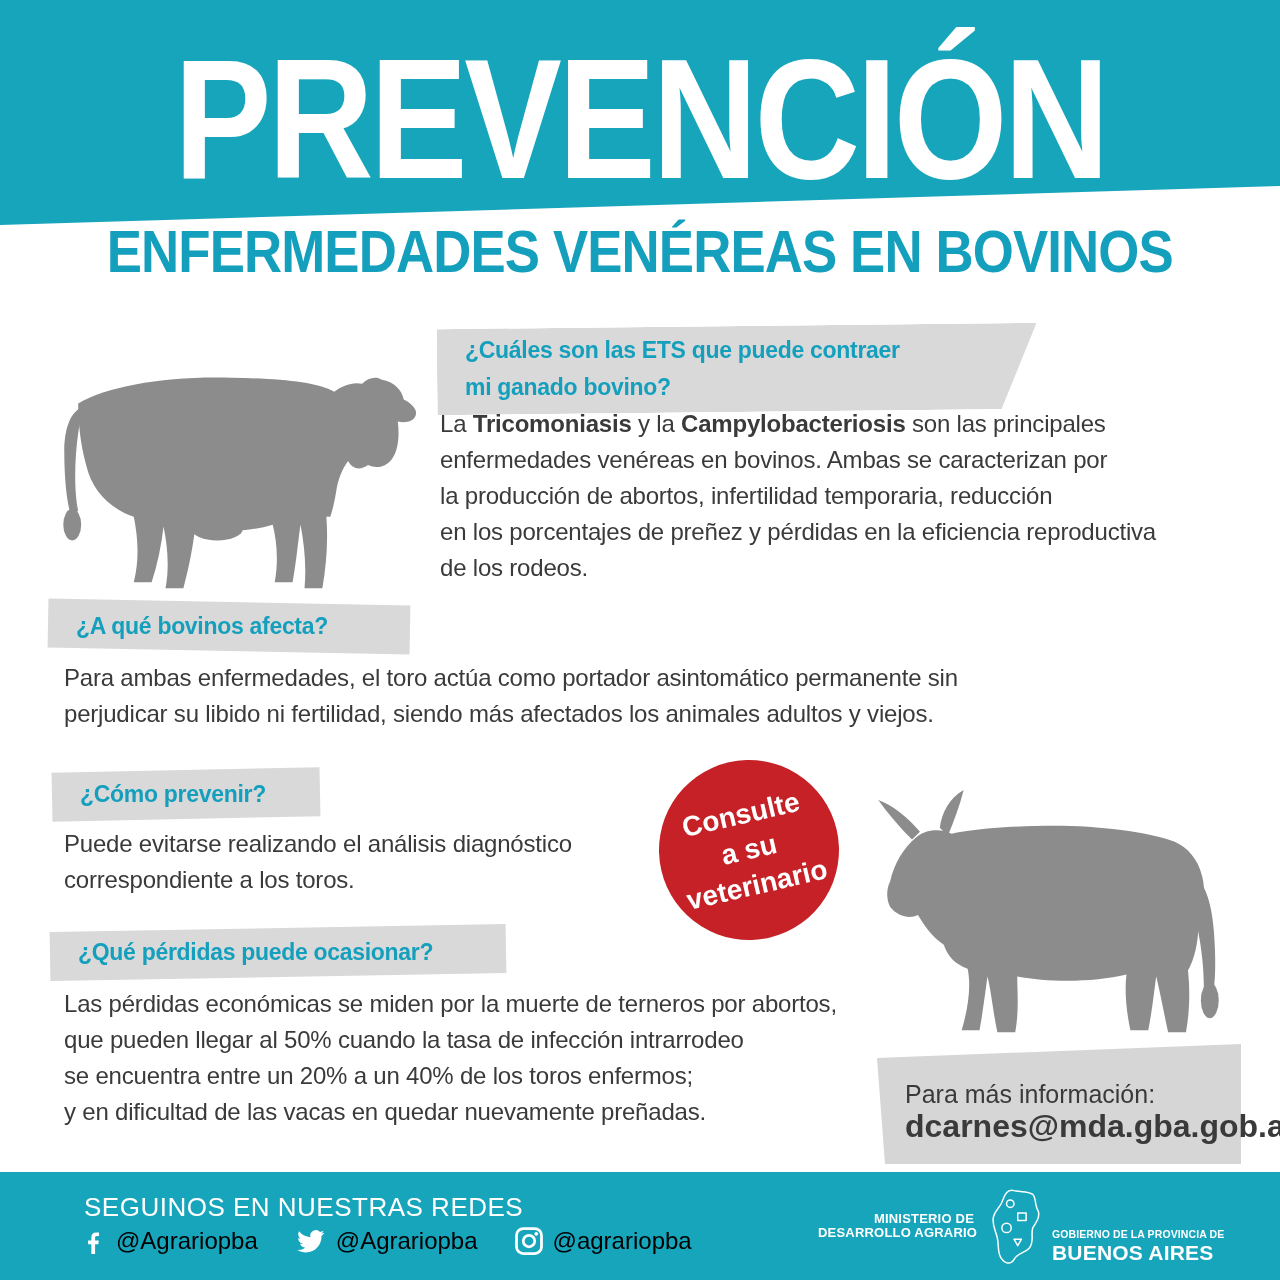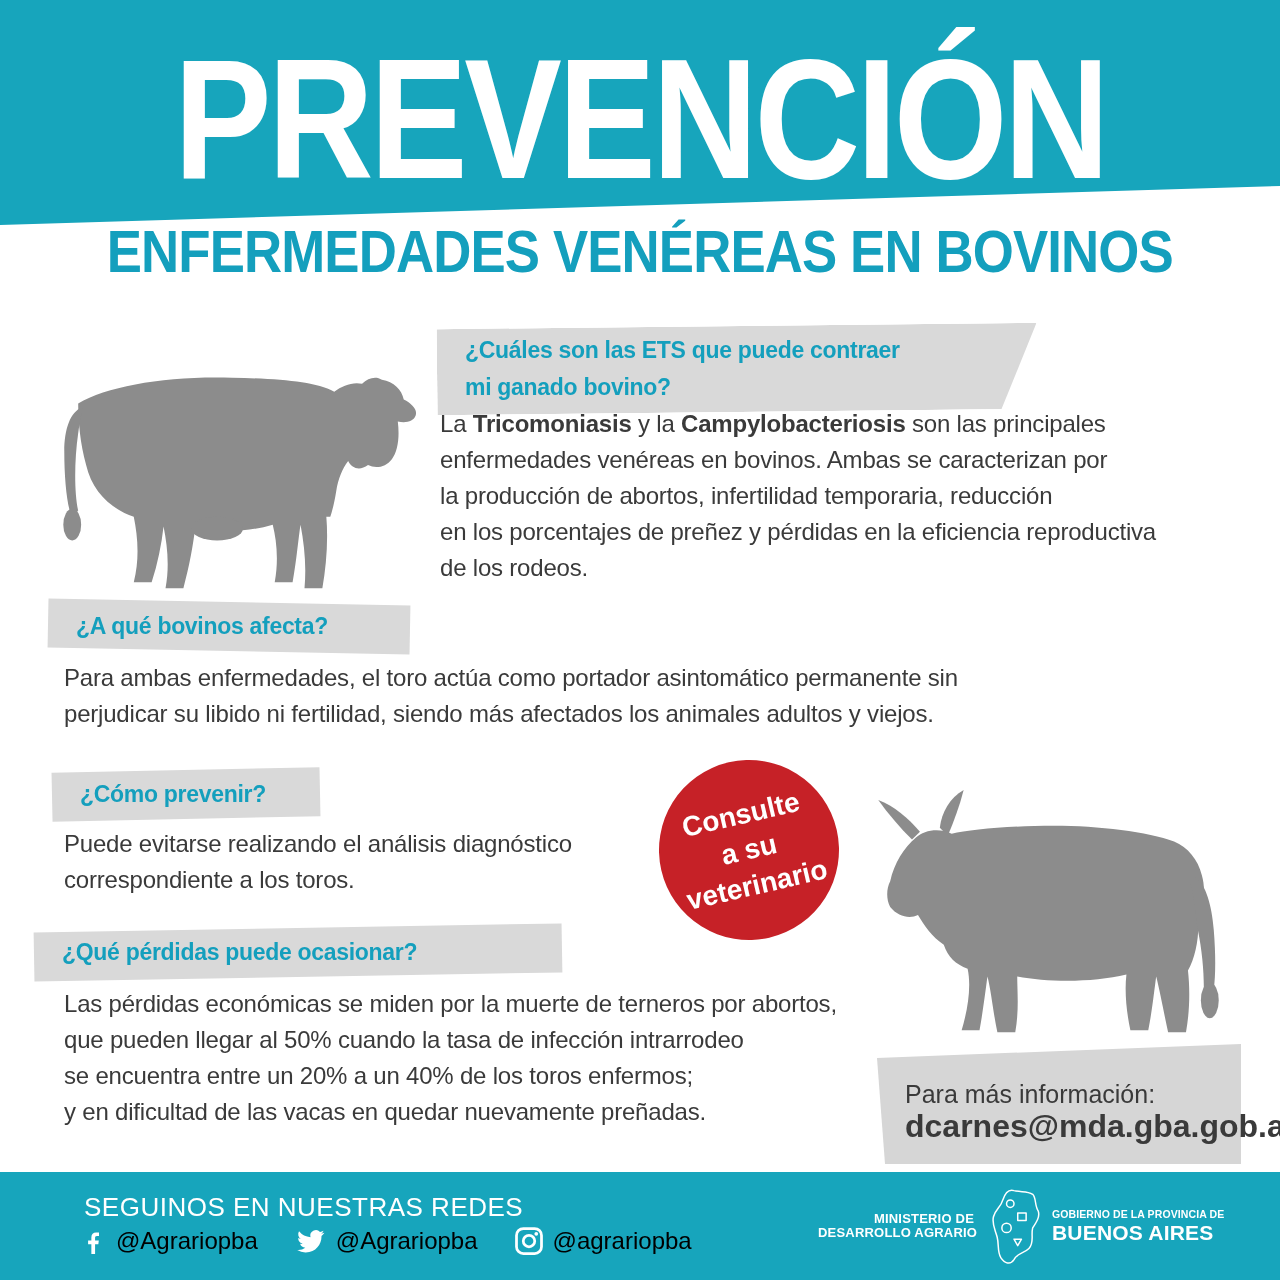--- a/index.html
+++ b/index.html
@@ -56,21 +56,21 @@
 
   
   .footer{position:absolute;left:0;top:1172px;width:1280px;height:108px;background:var(--teal);color:#fff;}
   .follow{position:absolute;left:84px;top:20px;margin:0;font-size:26px;font-weight:400;letter-spacing:0.5px;}
   .social{position:absolute;left:80px;top:54px;display:flex;align-items:center;gap:14px;}
   .social .item{display:flex;align-items:center;gap:9px;margin-right:22px;}
   .social .handle{font-size:24px;color:#000000;}
   .ministry{position:absolute;left:818px;top:40px;width:156px;margin:0;text-align:right;
             font-size:13px;font-weight:700;line-height:14px;letter-spacing:0.2px;white-space:pre;}
   .emblem{position:absolute;left:986px;top:14px;width:56px;height:82px;}
-  .gov{position:absolute;left:1052px;top:36px;}
+  .gov{position:absolute;left:1052px;top:56px;}
   .gov .g1{margin:0;font-size:10.5px;font-weight:700;letter-spacing:0.1px;line-height:13px;}
   .gov .g2{margin:0;font-size:21px;font-weight:700;letter-spacing:0.2px;line-height:24px;}
 </style>
 </head>
 <body>
 
 <div id="page">
 
   <div class="banner"></div>
   <div class="banner-title">
@@ -141,21 +141,21 @@
                C302,208 306,230 310,248 L328,248 C332,226 332,204 330,186
                C338,172 342,150 340,128 C346,118 348,104 344,90
                C340,74 330,62 316,56 C290,46 240,40 195,40 C150,40 110,44 92,48
                C80,42 64,44 56,52 C44,62 34,78 30,96 Z"></path>
       <path d="M338,92 C348,100 354,120 356,145 C358,170 358,190 356,205 L346,203
                C346,185 344,165 340,145 C337,128 336,108 332,98 Z"></path>
       <ellipse cx="352" cy="216" rx="9" ry="18"></ellipse>
     </g>
   </svg>
 
-  <div class="hl" style="left:34px;top:928px;width:528px;">
+  <div class="hl" style="left:50px;top:928px;width:456px;">
     <div class="hl-bg" style="transform:rotate(-1deg);"></div>
     <h2>¿Qué pérdidas puede ocasionar?</h2>
   </div>
   <p class="para" style="left:64px;top:986px;">Las pérdidas económicas se miden por la muerte de terneros por abortos,
 que pueden llegar al 50% cuando la tasa de infección intrarrodeo
 se encuentra entre un 20% a un 40% de los toros enfermos;
 y en dificultad de las vacas en quedar nuevamente preñadas.</p>
 
   <div class="info">
     <div class="info-bg"></div>

